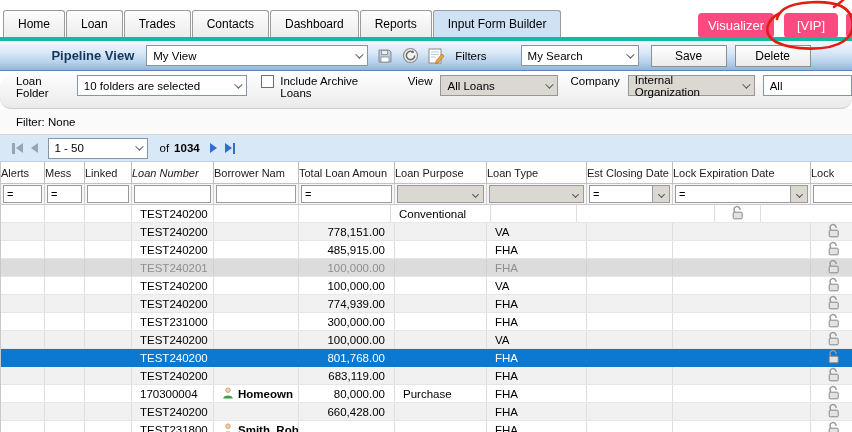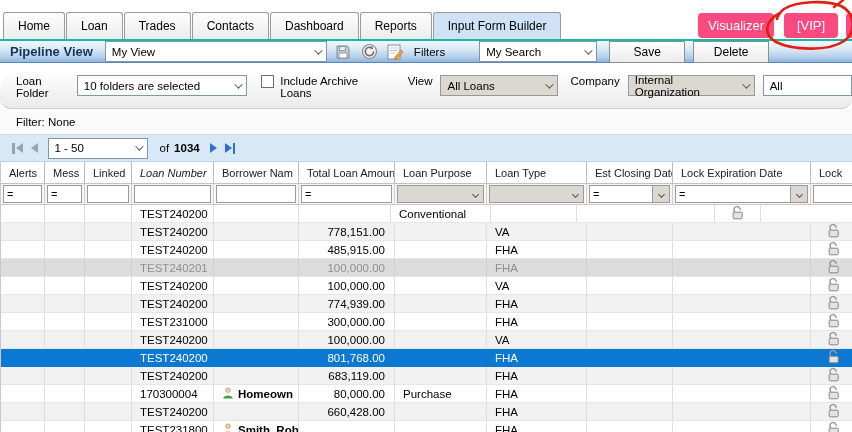--- a/index.html
+++ b/index.html
@@ -4,35 +4,35 @@
 <style>
   * { box-sizing: border-box; margin: 0; padding: 0; }
   html,body { background:#888; }
   .app {
     position: relative; width: 852px; height: 432px; overflow: hidden;
     background: #fff; font-family: "Liberation Sans", sans-serif; color:#000;
     margin: 0 auto;
   }
   
   .tabbar { position:absolute; top:0; left:0; right:0; height:41px; background:#fff;
-    border-bottom:2px solid #14b8a6; display:flex; align-items:flex-end; padding-left:3px; }
+    border-bottom:4px solid #14b8a6; display:flex; align-items:flex-end; padding-left:3px; }
   .tabs { display:flex; align-items:flex-end; height:100%; }
   .tab { height:27px; padding:0 14px; display:flex; align-items:center; font-size:12px;
     background:linear-gradient(#fdfdfd,#ececec); border:1px solid #9b9b9b; border-bottom:none;
     border-radius:3px 3px 0 0; margin-right:1px; cursor:default; white-space:nowrap; }
   .tab.active { height:31px; background:#fff; position:relative; z-index:2; margin-bottom:-1px;
     box-shadow:0 -1px 2px rgba(0,0,0,.12); }
   .tab.hl { background:#cfe2f5; }
   .pinkbtn { position:absolute; height:25px; top:13px; border:none; border-radius:4px;
     background:#fb4a7f; color:#fff; font-family:"Liberation Sans",sans-serif; font-size:13px;
     display:flex; align-items:center; justify-content:center; padding:12px 13px; cursor:pointer; }
   
-  .toolbar { position:absolute; top:41px; left:0; right:0; height:22px;
+  .toolbar { position:absolute; top:41px; left:0; right:0; height:30px;
     background:linear-gradient(180deg,#f2f8fd 0%,#d9e8f7 40%,#b5d0ea 75%,#8fb5dc 100%);
-    border-bottom:1px solid #5a86b8; display:flex; align-items:center; }
+    border-bottom:1px solid #5a86b8; display:flex; align-items:center;justify-content:center; }
   .tb-title { font-size:13px; font-weight:bold; color:#14365e; margin:0 12px 0 10px; }
   .combo { background:#fff; border:1px solid #8296ab; height:21px; display:flex;
     align-items:center; font-size:11.5px; padding:0 6px; justify-content:space-between; cursor:pointer; }
   .combo .chev { width:6px; height:6px; border-right:1.5px solid #555; border-bottom:1.5px solid #555;
     transform:rotate(45deg) translateY(-2px); flex:none; margin-left:6px; }
   .combo.gray { background:#dbd8d2; border-color:#979797; }
   .tbicon { width:19px; height:18px; margin-left:7px; display:flex; align-items:center;
     justify-content:center; cursor:pointer; }
   .lbl { font-size:11.5px; }
   .winbtn { height:22px; background:linear-gradient(#ffffff,#ebebeb); border:1px solid #8e8e8e;
@@ -51,21 +51,21 @@
     border-bottom:1px solid #b9cfe4; display:flex; align-items:center; padding-left:8px; font-size:11.5px; }
   .navbtn { display:flex; align-items:center; margin:0 4px; cursor:pointer; gap:1px; }
   .tri-l { width:0; height:0; border-top:5px solid transparent; border-bottom:5px solid transparent; border-right:7px solid #9aa4ae; }
   .tri-r { width:0; height:0; border-top:5px solid transparent; border-bottom:5px solid transparent; border-left:7px solid #2e6fce; }
   .bar { width:2.5px; height:11px; }
   .bar.gray { background:#9aa4ae; } .bar.blue { background:#2e6fce; }
   
   .grid { position:absolute; top:162px; left:0; right:0; bottom:0; overflow:hidden; background:#fff;
     border-left:1px solid #c9c9c9; }
   .hrow { display:flex; height:22px; background:#fff; border-bottom:1px solid #c2c2c2; }
-  .hcell { font-size:11px; display:flex; align-items:center; padding-left:8px; flex:none;
+  .hcell { font-size:11px; display:flex; align-items:center; flex:none;
     border-right:1px solid #bdbdbd; white-space:nowrap; overflow:hidden; cursor:pointer; color:#1a1a1a; }
   .frow { display:flex; height:21px; background:#f6f6f6; border-bottom:1px solid #c9c9c9; }
   .fcell { flex:none; border-right:1px solid #cfcfcf; padding:1px 2px; display:flex; align-items:stretch; }
   .fcell input { width:100%; border:1px solid #9a9a9a; font-size:11px; padding:0 3px;
     font-family:"Liberation Sans",sans-serif; background:#fff; }
   .fsel { width:100%; background:#dbd8d2; border:1px solid #9a9a9a; display:flex; align-items:center;
     justify-content:flex-end; padding-right:5px; cursor:pointer; }
   .fsel .chev, .fbtn .chev { width:5px; height:5px; border-right:1.5px solid #555; border-bottom:1.5px solid #555; transform:rotate(45deg); }
   .fbtn { width:17px; flex:none; background:#dbd8d2; border:1px solid #9a9a9a; border-left:none;
     display:flex; align-items:center; justify-content:center; cursor:pointer; }

